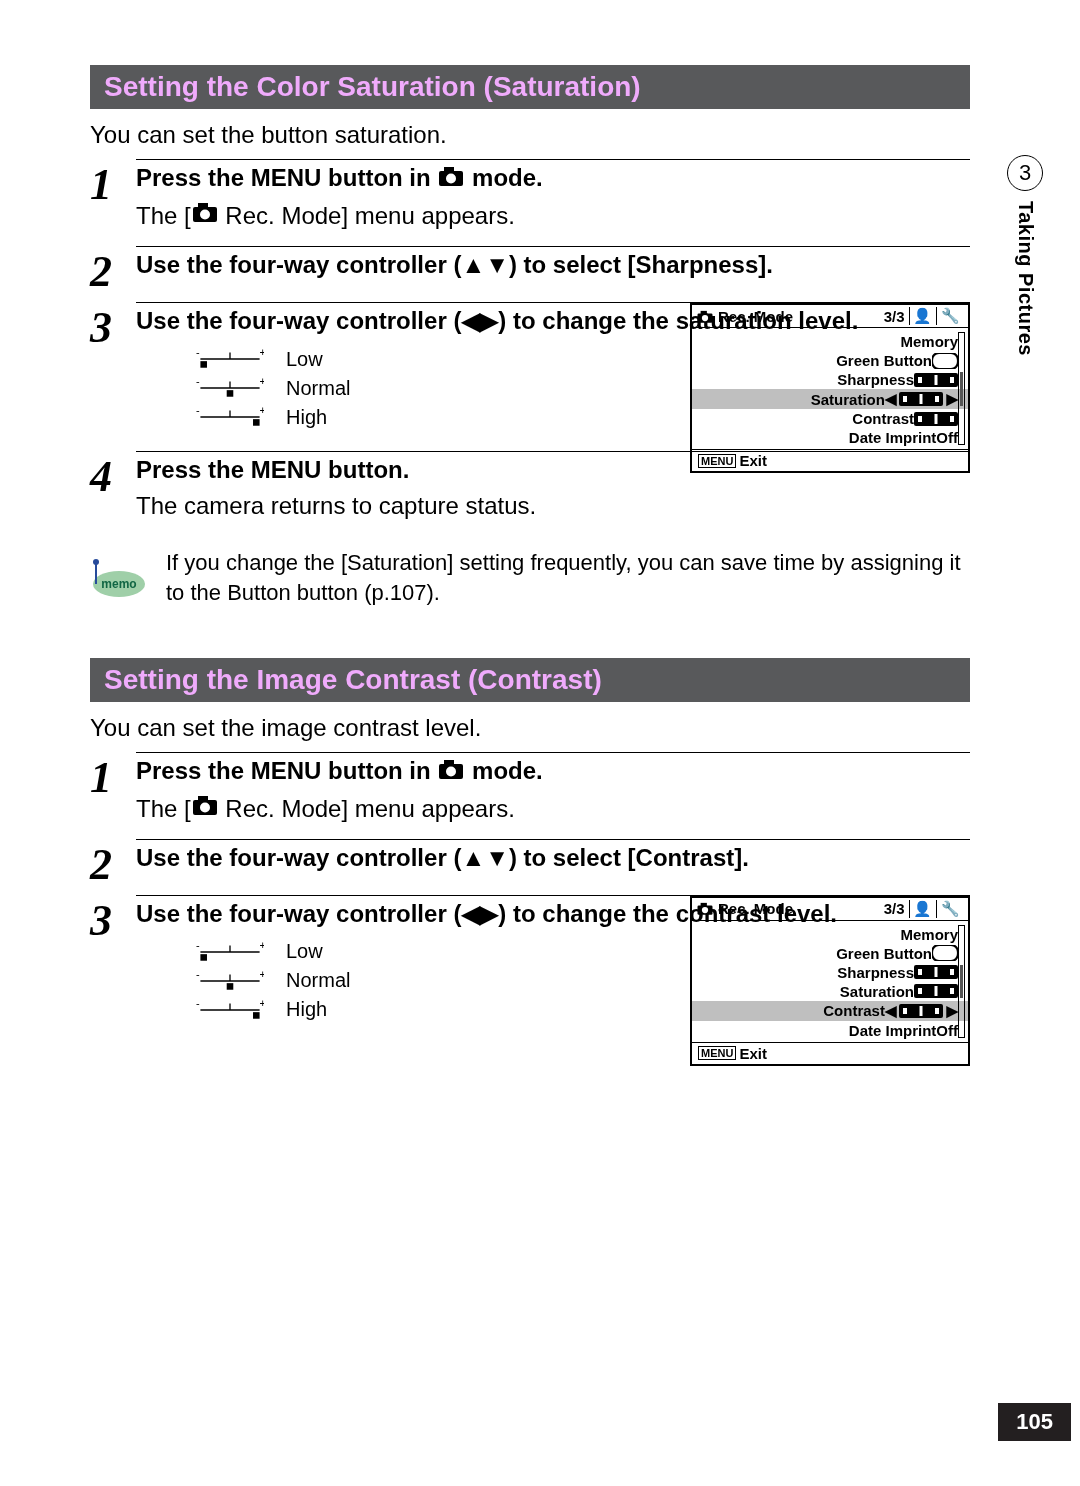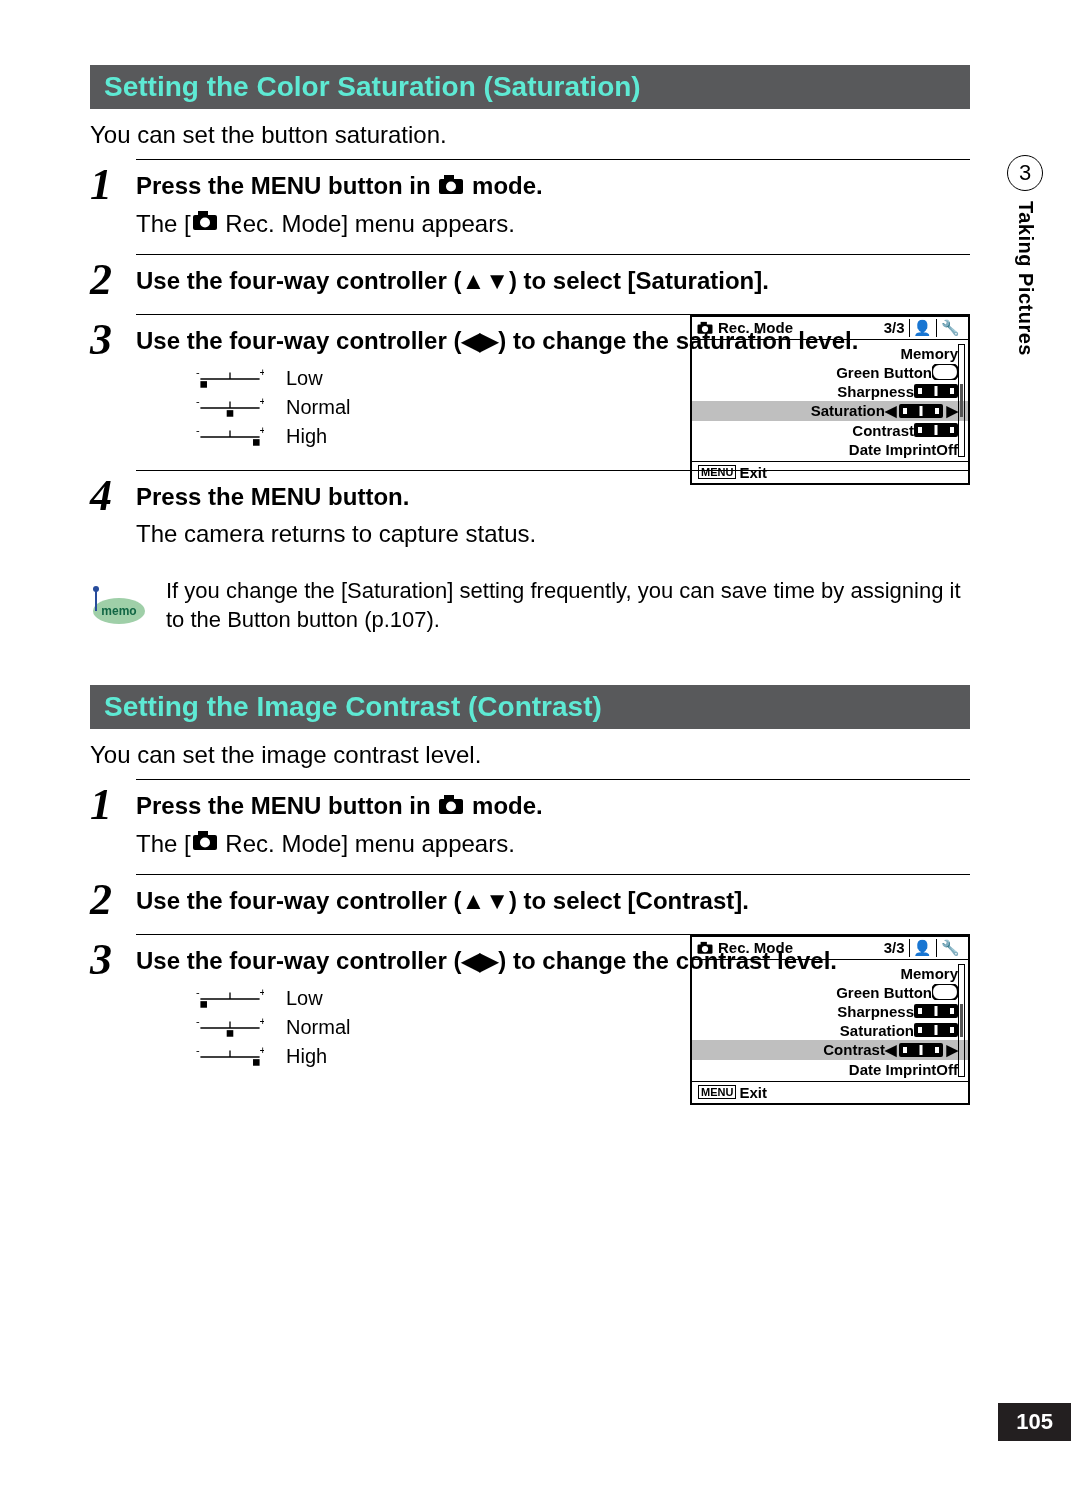--- a/index.html
+++ b/index.html
@@ -2,25 +2,25 @@
 <html><head>
 <meta charset="utf-8">
 <style>
   * { box-sizing: border-box; margin: 0; padding: 0; }
   html, body { background: #fff; font-family: Arial, Helvetica, sans-serif; color: #000; }
   .page { width: 1080px; height: 1486px; position: relative; padding: 65px 110px 60px 90px; }
   .side-tab { position: absolute; right: 20px; top: 155px; width: 70px; }
   .side-tab .circle { width: 36px; height: 36px; border-radius: 50%; border: 1.5px solid #000; display: flex; align-items: center; justify-content: center; font-size: 22px; margin: 0 auto 10px; }
   .side-tab-text { writing-mode: vertical-rl; font-size: 20px; font-weight: 700; letter-spacing: 0.5px; margin: 0 auto; }
   .page-number-box { position: absolute; right: 9px; bottom: 45px; background: #231f20; color: #fff; font-weight: 700; font-size: 22px; padding: 6px 18px; }
-  .section-heading { background: #58595b; color: #5eead4; font-size: 28px; font-weight: 700; padding: 6px 14px; margin-bottom: 12px; }
+  .section-heading { background: #58595b; color: #f0abfc; font-size: 28px; font-weight: 700; padding: 6px 14px; margin-bottom: 12px; }
   .intro { font-size: 24px; margin: 8px 0 10px 0; }
   .step { display: flex; align-items: flex-start; margin-top: 8px; }
   .step-num { font-family: Georgia, "Times New Roman", serif; font-style: italic; font-weight: 700; font-size: 44px; line-height: 1; width: 46px; flex-shrink: 0; text-align: left; padding-top: 4px; }
-  .step-body { flex: 1; border-top: 1px solid #000; padding-top: 10px; padding-bottom: 8px; position: relative; }
+  .step-body { flex: 1; border-top: 1px solid #000; padding-top: 2px; padding-bottom: 8px; position: relative; }
   .step-title { font-size: 24px; font-weight: 700; line-height: 1.35; }
   .step-title .cam-icon { display: inline-block; vertical-align: -2px; }
   .step-sub { font-size: 24px; margin-top: 6px; }
   .levels { margin: 10px 0 6px 60px; }
   .level-row { display: flex; align-items: center; font-size: 20px; margin-bottom: 6px; }
   .level-row .slider { width: 68px; margin-right: 22px; }
   .memo-block { display: flex; align-items: center; gap: 18px; margin: 20px 0 50px 0; }
   .memo-icon { width: 58px; flex-shrink: 0; margin-top: 2px; }
   .memo-text { font-size: 22px; line-height: 1.35; }
   .lcd { position: absolute; right: 0; top: 0; width: 280px; border: 2.5px solid #000; font-family: Arial, sans-serif; font-size: 15px; font-weight: 700; }
@@ -106,21 +106,21 @@
         <span>The [</span><svg class="cam-icon" width="28" height="24">
             <use href="#cam-icon-g"></use>
           </svg><span> Rec. Mode] menu appears.</span>
       </div>
     </div>
   </div>
 
   <div class="step">
     <div class="step-num">2</div>
     <div class="step-body">
-      <div class="step-title">Use the four-way controller (▲▼) to select [Saturation].</div>
+      <div class="step-title">Use the four-way controller (▲▼) to select [Sharpness].</div>
     </div>
   </div>
 
   <div class="step">
     <div class="step-num">3</div>
     <div class="step-body">
       <div class="step3-wrap">
         <div class="step3-left">
           <div class="step-title">Use the four-way controller (◀▶) to change the saturation level.</div>
           <div class="levels">

